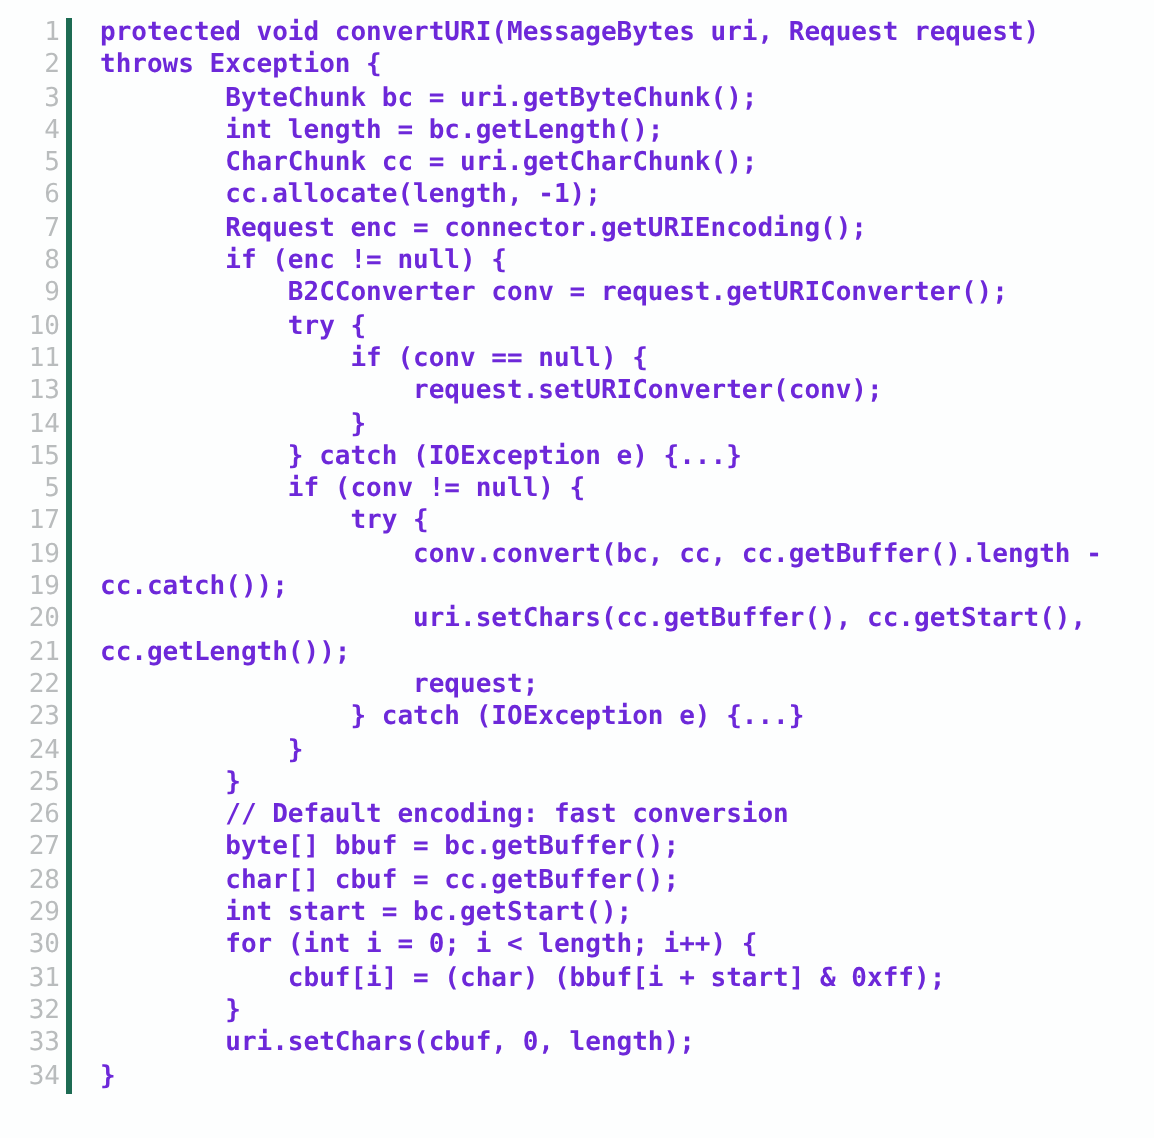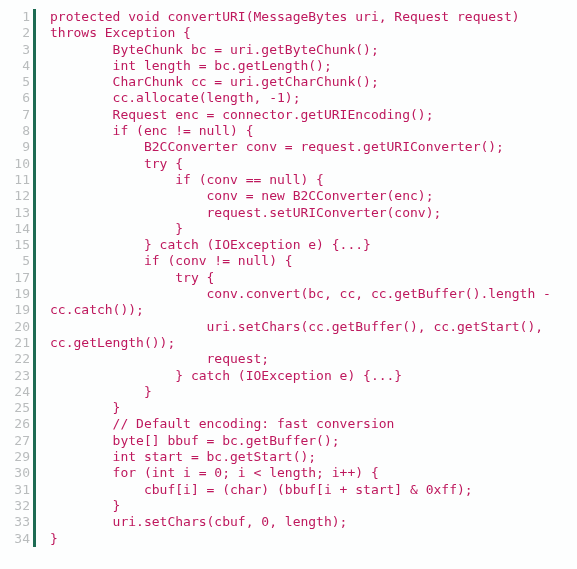--- a/index.html
+++ b/index.html
@@ -51,27 +51,28 @@
     content: "";
     position: absolute;
     left: 3px;
     top: 0;
     bottom: 0;
     width: 3px;
     background: #1d6b53;
   }
   .code-text {
     flex: 1 1 auto;
-    color: #be185d;
+    color: #6d28d9;
     font-size: 13px;
     font-family: "DejaVu Sans Mono", "Liberation Mono", monospace;
     white-space: pre;
     padding-left: 11px;
     letter-spacing: 0px;
     overflow: hidden;
+    font-weight: bold;
   }
 </style>
 </head>
 <body>
 
 <div id="code-listing">
     <div class="code-row">
       <div class="gutter-num">1</div>
       <div class="gutter-bar"></div>
       <div class="code-text">protected void convertURI(MessageBytes uri, Request request)</div>
@@ -120,25 +121,20 @@
       <div class="gutter-num">10</div>
       <div class="gutter-bar"></div>
       <div class="code-text">            try {</div>
     </div>
     <div class="code-row">
       <div class="gutter-num">11</div>
       <div class="gutter-bar"></div>
       <div class="code-text">                if (conv == null) {</div>
     </div>
     <div class="code-row">
-      <div class="gutter-num">12</div>
-      <div class="gutter-bar"></div>
-      <div class="code-text">                    conv = new B2CConverter(enc);</div>
-    </div>
-    <div class="code-row">
       <div class="gutter-num">13</div>
       <div class="gutter-bar"></div>
       <div class="code-text">                    request.setURIConverter(conv);</div>
     </div>
     <div class="code-row">
       <div class="gutter-num">14</div>
       <div class="gutter-bar"></div>
       <div class="code-text">                }</div>
     </div>
     <div class="code-row">
@@ -198,20 +194,25 @@
     </div>
     <div class="code-row">
       <div class="gutter-num">26</div>
       <div class="gutter-bar"></div>
       <div class="code-text">        // Default encoding: fast conversion</div>
     </div>
     <div class="code-row">
       <div class="gutter-num">27</div>
       <div class="gutter-bar"></div>
       <div class="code-text">        byte[] bbuf = bc.getBuffer();</div>
+    </div>
+    <div class="code-row">
+      <div class="gutter-num">28</div>
+      <div class="gutter-bar"></div>
+      <div class="code-text">        char[] cbuf = cc.getBuffer();</div>
     </div>
     <div class="code-row">
       <div class="gutter-num">29</div>
       <div class="gutter-bar"></div>
       <div class="code-text">        int start = bc.getStart();</div>
     </div>
     <div class="code-row">
       <div class="gutter-num">30</div>
       <div class="gutter-bar"></div>
       <div class="code-text">        for (int i = 0; i &lt; length; i++) {</div>

